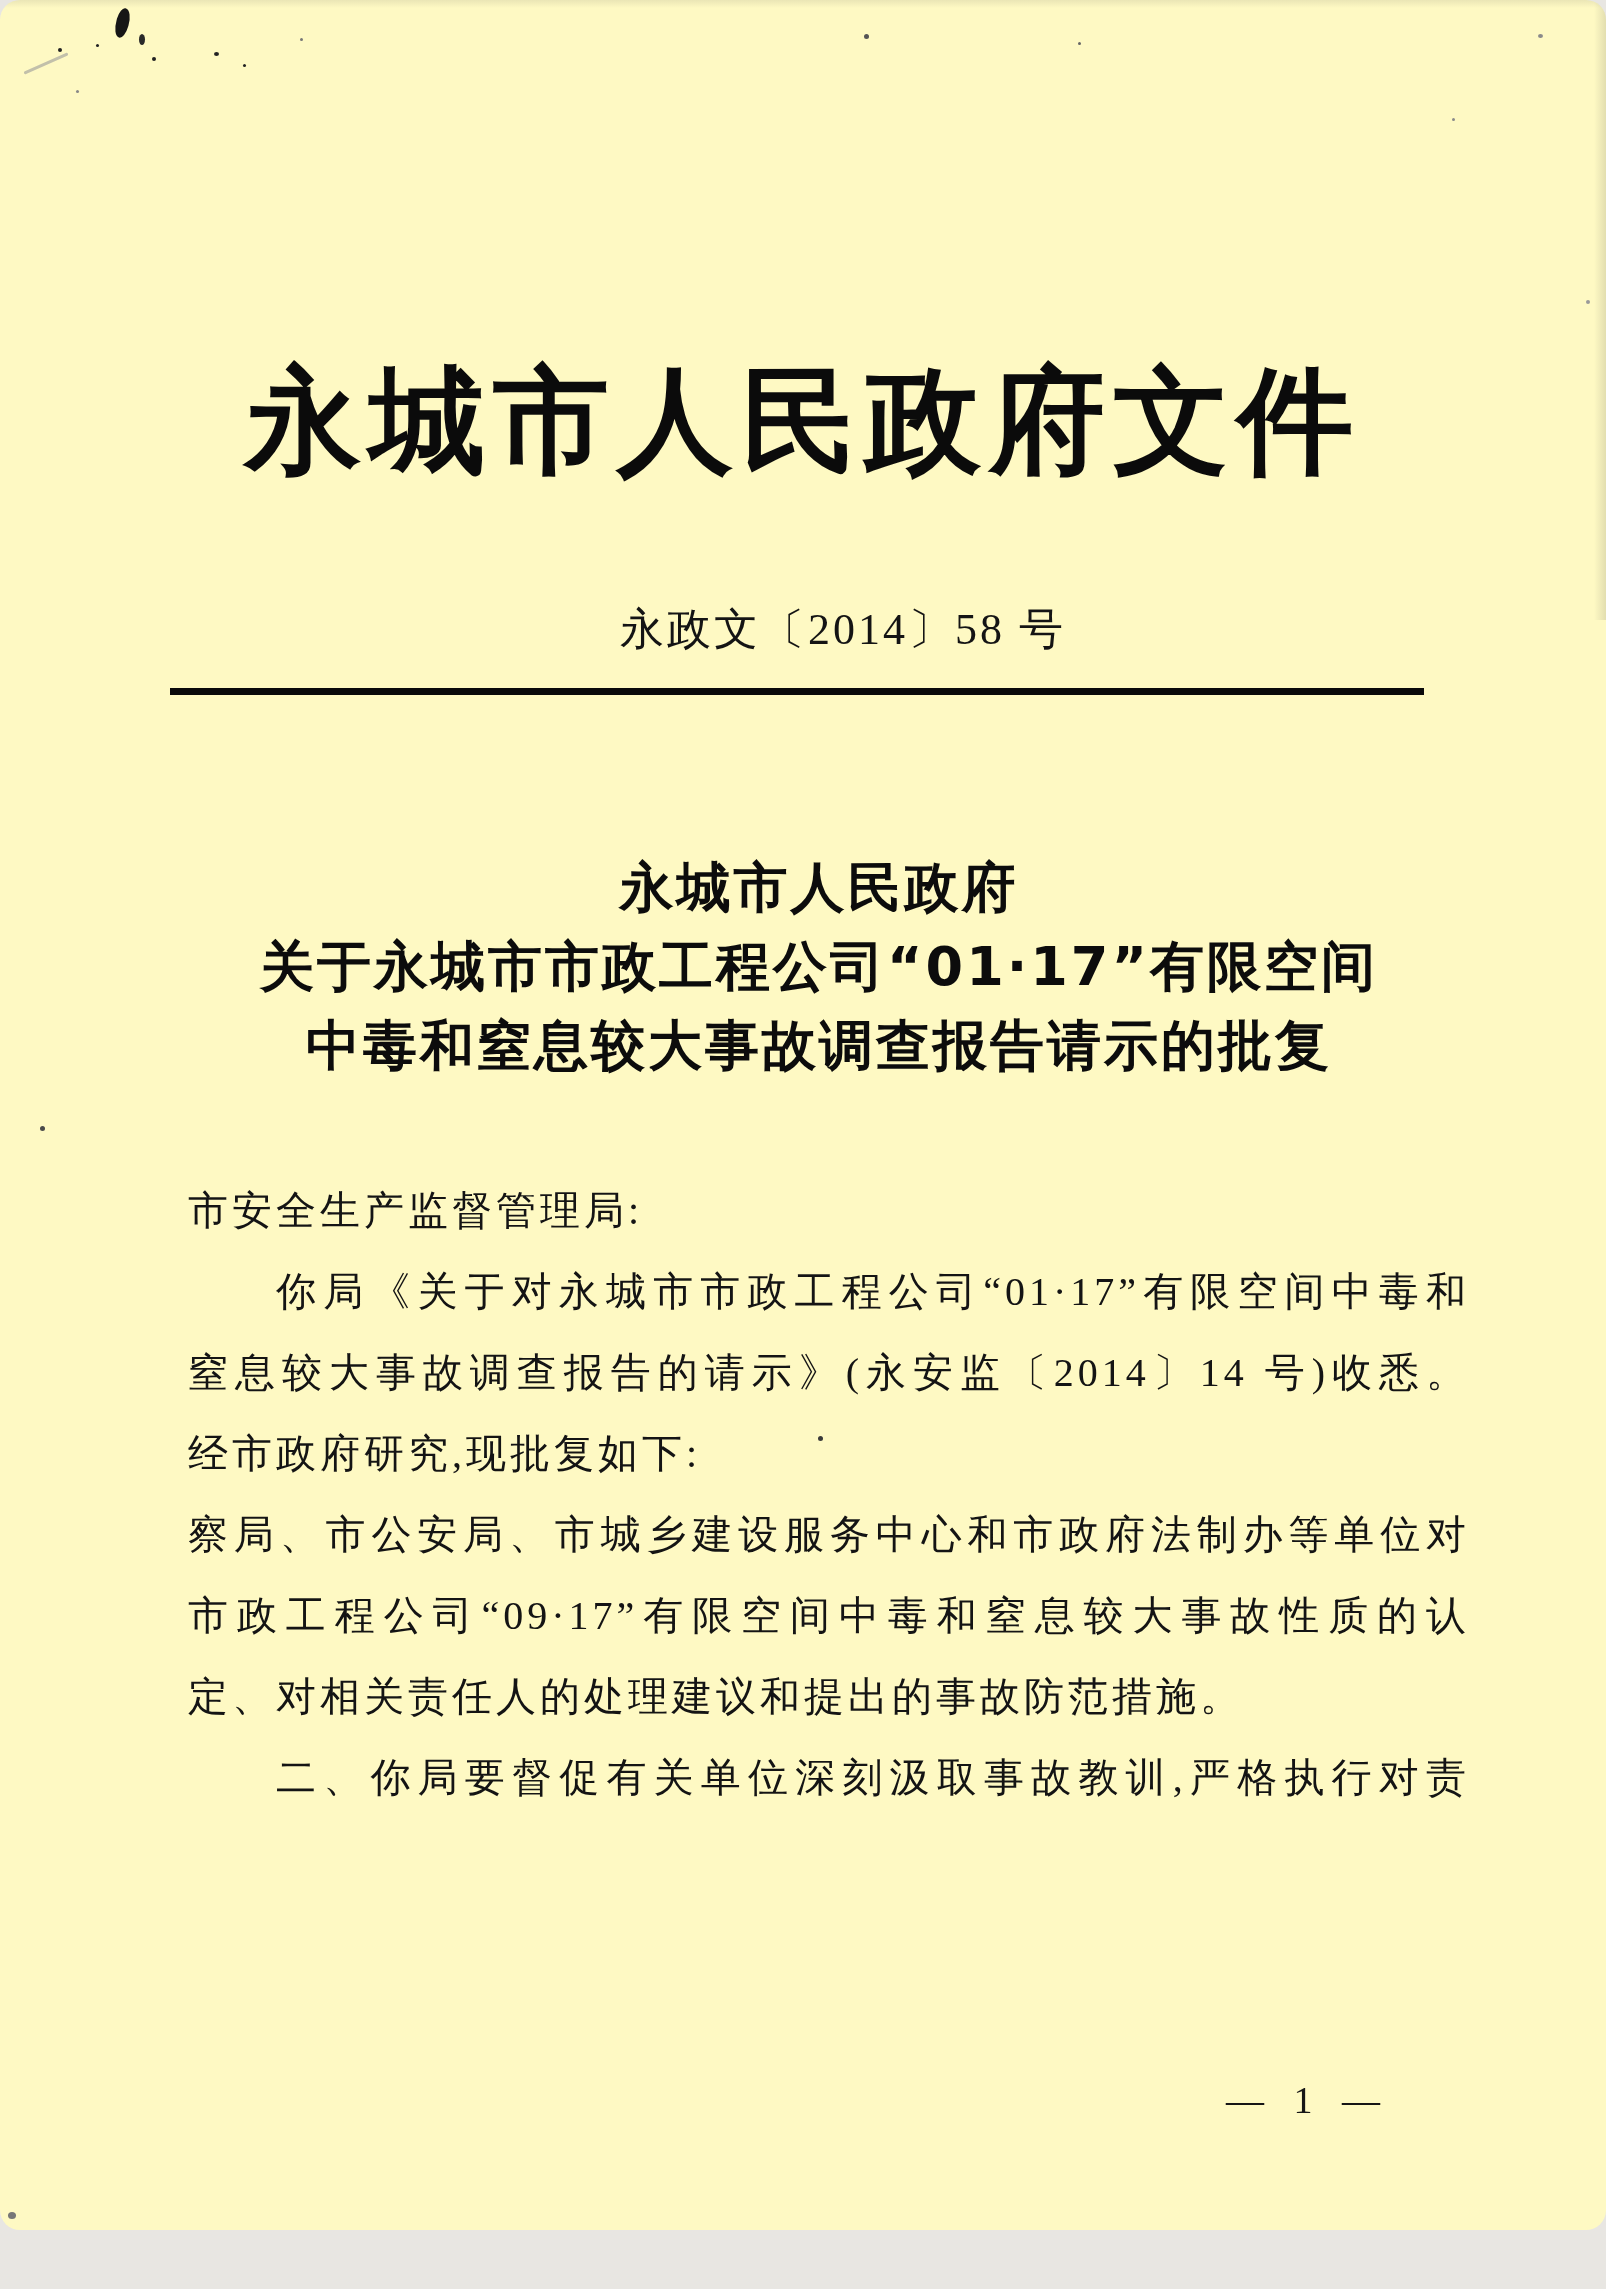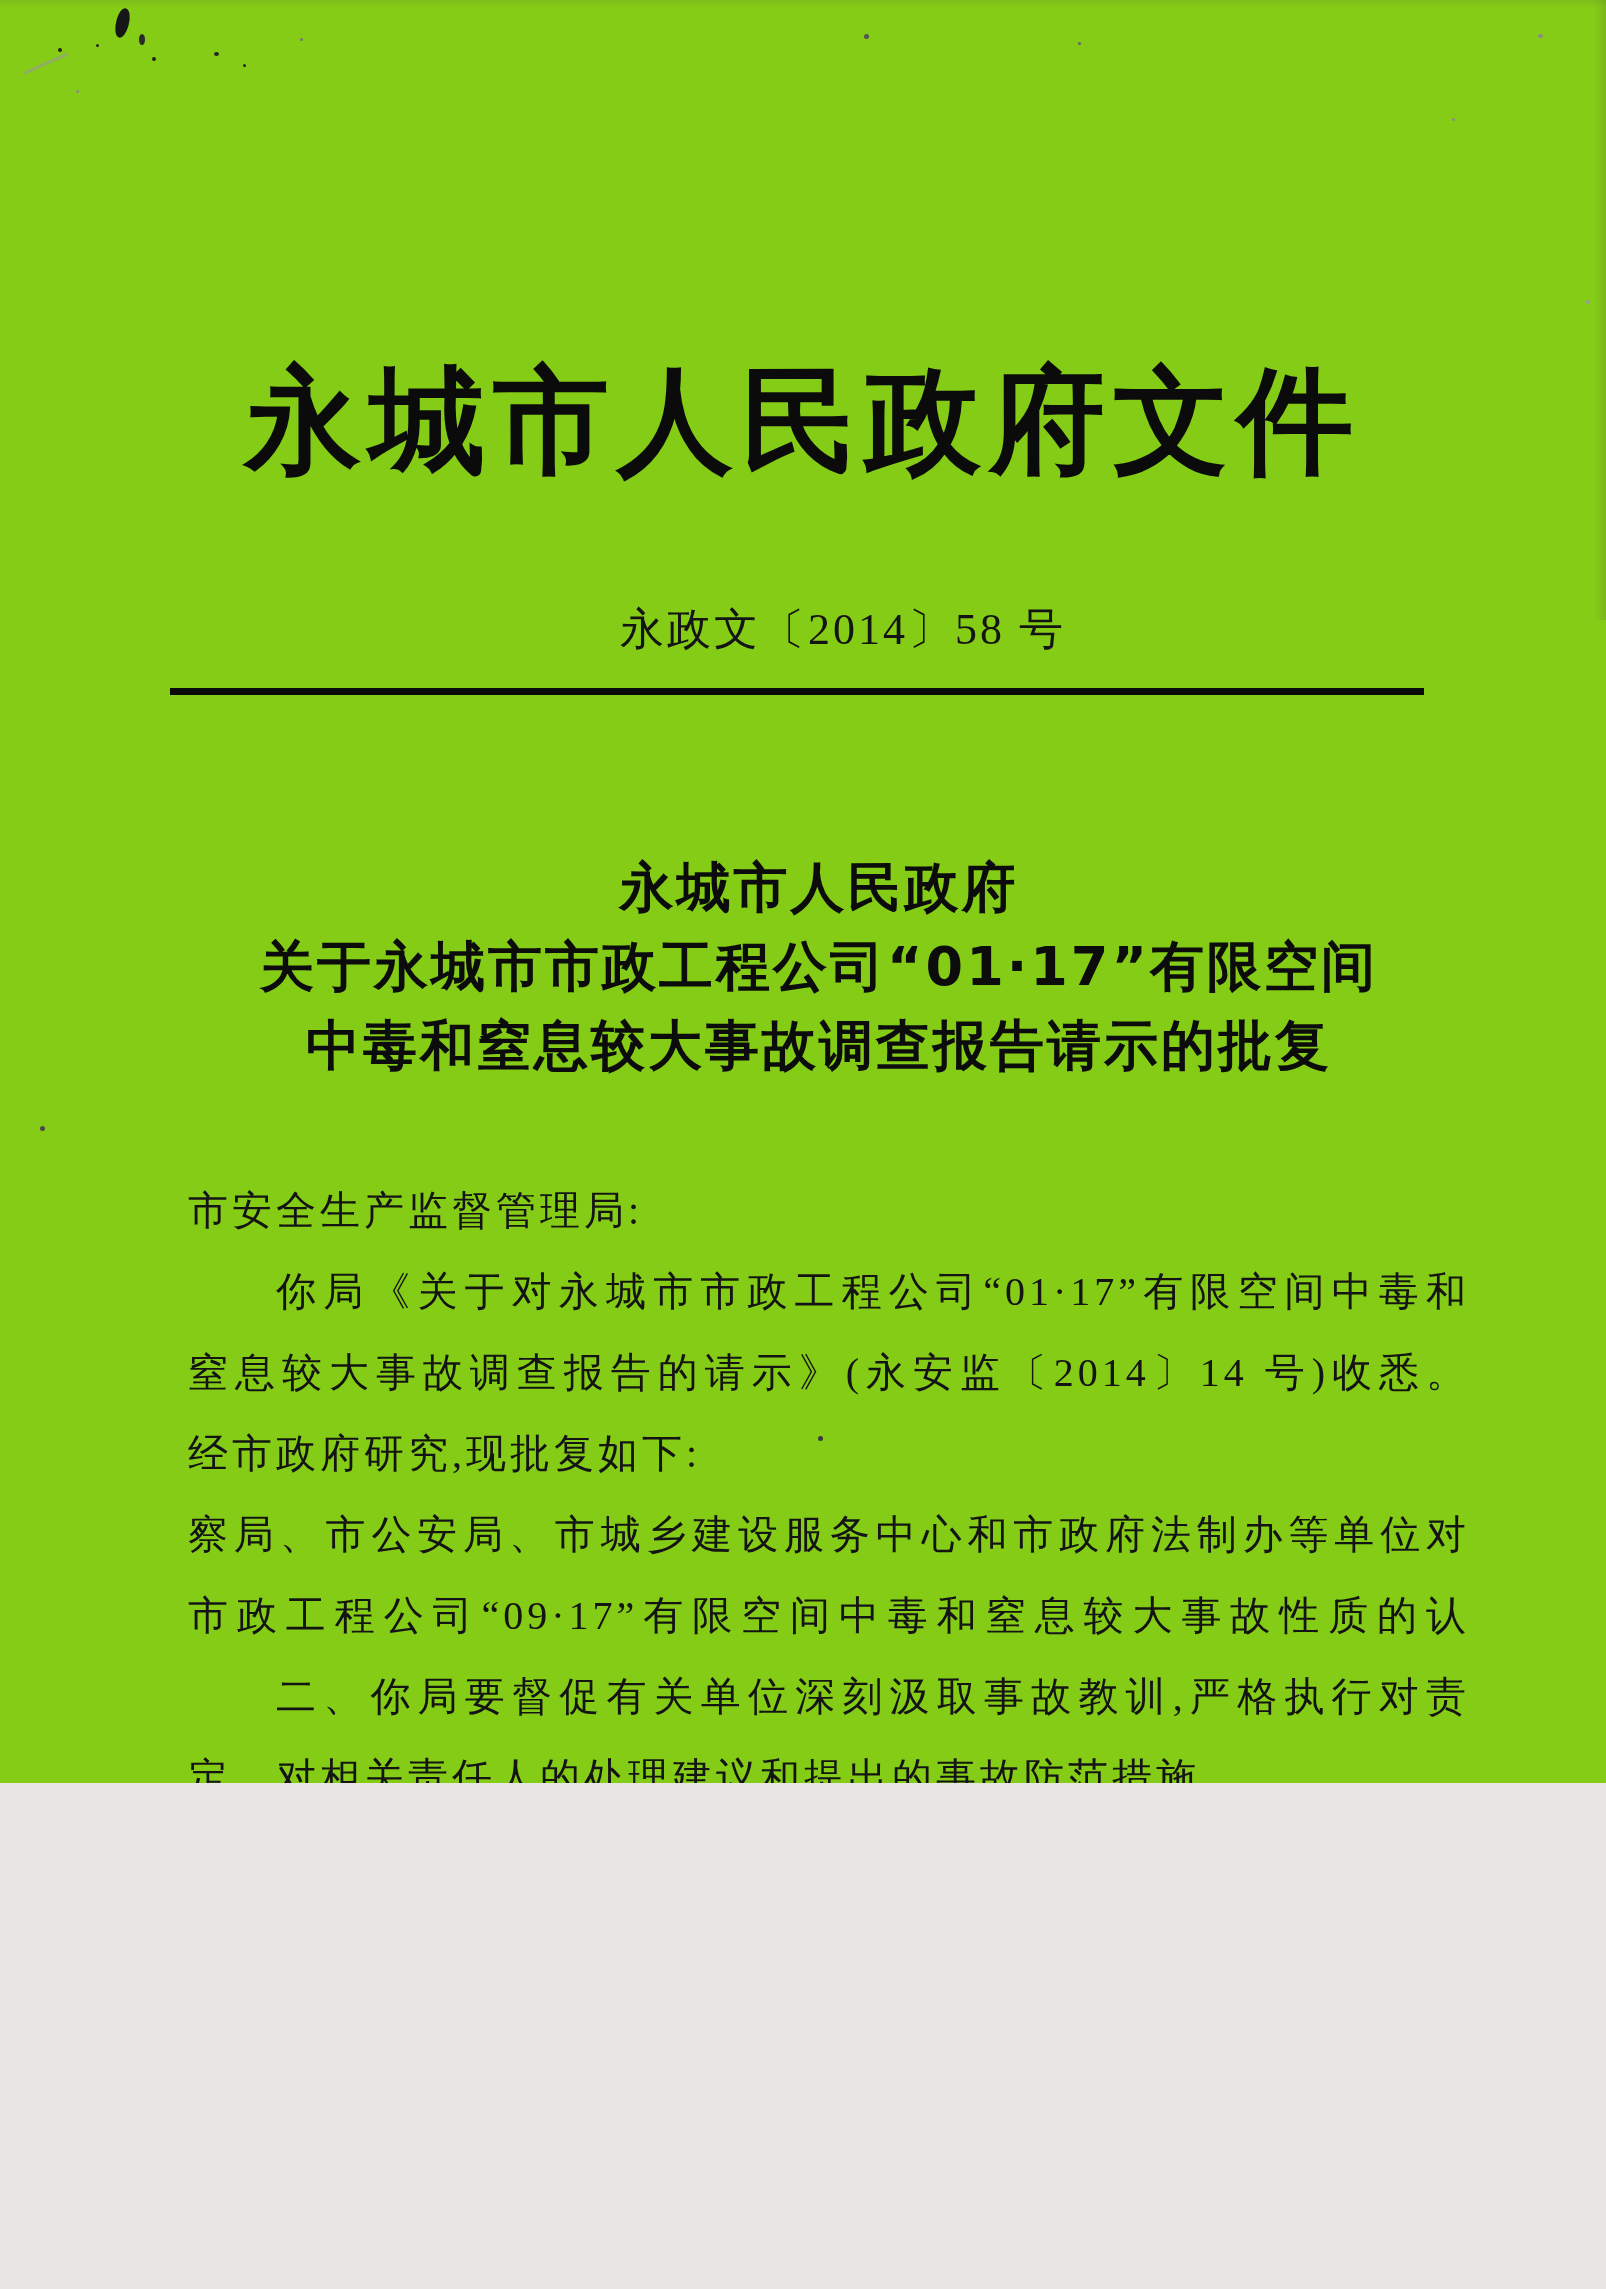--- a/index.html
+++ b/index.html
@@ -3,25 +3,26 @@
 <meta charset="utf-8">
 <style>
   html, body {
     margin: 0;
     padding: 0;
     background: #e8e6e2;
   }
   .page {
     position: relative;
     width: 1606px;
-    height: 1783px;
+    height: 2230px;
     margin: 0 auto;
-    background: #84cc16;
+    background: #fef9c3;
     overflow: hidden;
     color: #101010;
+    border-radius: 20px;
   }
   
   .edge-top {
     position: absolute; left: 0; top: 0; width: 100%; height: 8px;
     background: linear-gradient(to bottom, rgba(60,60,60,.10), transparent);
   }
   .edge-right {
     position: absolute; right: 0; top: 0; width: 12px; height: 620px;
     background: linear-gradient(to left, rgba(60,60,60,.14), transparent);
   }
@@ -163,19 +164,19 @@
     <div>中毒和窒息较大事故调查报告请示的批复</div>
   </div>
 
   <div class="body-text">
     <div class="line">市安全生产监督管理局:</div>
     <div class="line indent justify">你局《关于对永城市市政工程公司“01·17”有限空间中毒和</div>
     <div class="line justify">窒息较大事故调查报告的请示》(永安监〔2014〕14 号)收悉。</div>
     <div class="line">经市政府研究,现批复如下:</div>
     <div class="line justify">察局、市公安局、市城乡建设服务中心和市政府法制办等单位对</div>
     <div class="line justify">市政工程公司“09·17”有限空间中毒和窒息较大事故性质的认</div>
+    <div class="line">定、对相关责任人的处理建议和提出的事故防范措施。</div>
     <div class="line indent justify">二、你局要督促有关单位深刻汲取事故教训,严格执行对责</div>
-    <div class="line">定、对相关责任人的处理建议和提出的事故防范措施。</div>
   </div>
 
   <div class="page-number">— 1 —</div>
 
 </div>
 
 </body></html>

